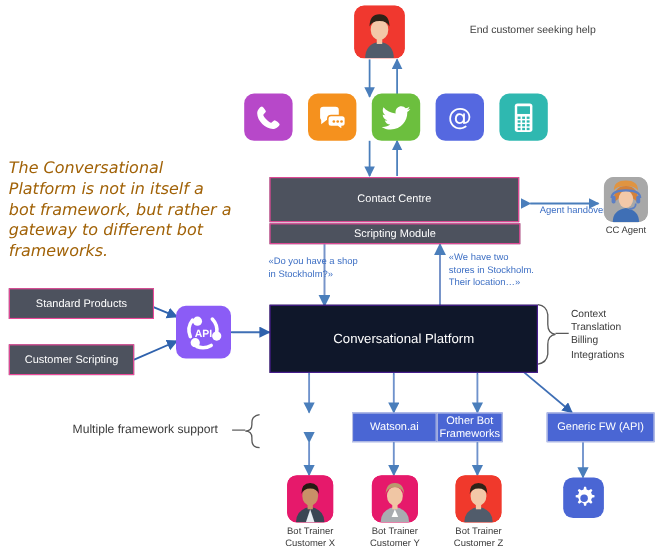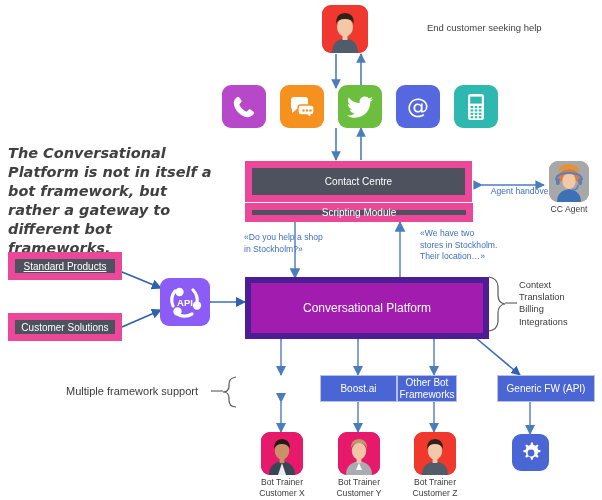--- a/index.html
+++ b/index.html
@@ -6,33 +6,32 @@
   body{width:602px;height:500px;position:relative;overflow:hidden;
        font-family:"Liberation Sans","DejaVu Sans",sans-serif;
        -webkit-font-smoothing:antialiased;}
   #canvas{position:absolute;left:0;top:0;width:602px;height:500px;}
   .abs{position:absolute;}
   svg.layer{position:absolute;left:0;top:0;width:602px;height:500px;pointer-events:none;}
 
   
   .callout{
     position:absolute;left:8px;top:144px;width:205px;
-    color:#404040;font-style:italic;font-size:14.5px;line-height:19px;
+    color:#a16207;font-style:italic;font-size:14.5px;line-height:19px;
     font-family:"DejaVu Sans",sans-serif;
-    font-weight:bold;
   }
   .label-dark{position:absolute;color:#404040;font-size:9.5px;line-height:12px;padding-left:44px;}
   .label-blue{position:absolute;color:#3d6fc4;font-size:8.6px;line-height:11.5px;}
   .label-mid{position:absolute;color:#3b3b3b;font-size:11px;line-height:14px;}
 
   
   .box{position:absolute;display:flex;align-items:center;justify-content:center;
        text-align:center;box-sizing:border-box;}
-  .box-dark{background:#4d525e;color:#ffffff;font-size:10px;border:7px solid #ec4899;}
-  .box-pink{background:#a21caf;color:#ffffff;font-size:12px;border:6px solid #4c1d95;}
+  .box-dark{background:#4d525e;color:#ffffff;font-size:10px;border:1px solid #ec4899;}
+  .box-pink{background:#0f172a;color:#ffffff;font-size:12px;border:1px solid #4c1d95;}
   .box-blue{background:#4a66d4;color:#ffffff;font-size:10px;border:1px solid #b9c0e4;
             line-height:12px;}
 
   
   .tile{position:absolute;border-radius:9px;display:flex;align-items:center;
         justify-content:center;overflow:hidden;}
   .avatar-cap{position:absolute;text-align:center;color:#3b3b3b;font-size:8.6px;
               line-height:11px;}
 </style>
 </head>
@@ -163,28 +162,28 @@
       <ellipse cx="20" cy="20" rx="6.6" ry="8" fill="#f3c8a8"></ellipse>
       <path d="M9,12 q0,-9 11,-9 q11,0 11,9 q-3,-4 -11,-4 q-8,0 -11,4 z" fill="#e09441"></path>
       <rect x="7" y="17" width="3.6" height="7" rx="1.6" fill="#5c7fc4"></rect>
       <rect x="29.4" y="17" width="3.6" height="7" rx="1.6" fill="#5c7fc4"></rect>
       <path d="M7,19 q0,-7 13,-7 q13,0 13,7" fill="none" stroke="#5c7fc4" stroke-width="2"></path>
       <path d="M29,24 q0,5 -6,5" fill="none" stroke="#5c7fc4" stroke-width="1.6"></path>
     </svg>
   </div>
   <div class="avatar-cap" style="left:534px;top:204px;width:70px;">CC Agent</div>
 
-  <div class="label-blue" style="left:244px;top:232px;width:82px;">«Do you help a shop in Stockholm?»</div>
-  <div class="label-blue" style="left:420px;top:228px;width:80px;">«We have two stores in Stockholm. Their location…»</div>
-
-  <div class="box box-dark" style="left:8px;top:252px;width:114px;height:28px;text-decoration:underline;">
+  <div class="label-blue" style="left:244px;top:232px;width:82px;">«Do you have a shop in Stockholm?»</div>
+  <div class="label-blue" style="left:408px;top:228px;width:80px;">«We have two stores in Stockholm. Their location…»</div>
+
+  <div class="box box-dark" style="left:8px;top:262px;width:132px;height:28px;">
     <span>Standard Products</span>
   </div>
   <div class="box box-dark" style="left:8px;top:313px;width:114px;height:28px;">
-    <span>Customer Solutions</span>
+    <span>Customer Scripting</span>
   </div>
 
   <div class="tile" style="left:160px;top:278px;width:50px;height:48px;background:#8b5cf6;">
     <svg width="42" height="42" viewBox="0 0 42 42">
       <path d="M29,9 a15,15 0 0 1 4,13" fill="none" stroke="#ffffff" stroke-width="3.2" stroke-linecap="round"></path>
       <path d="M28,33 a15,15 0 0 1 -13,1" fill="none" stroke="#ffffff" stroke-width="3.2" stroke-linecap="round"></path>
       <path d="M9,25 a15,15 0 0 1 2,-15" fill="none" stroke="#ffffff" stroke-width="3.2" stroke-linecap="round"></path>
       <circle cx="15.5" cy="11" r="4.2" fill="#ffffff"></circle>
       <circle cx="33" cy="24.5" r="4.2" fill="#ffffff"></circle>
       <circle cx="13.5" cy="30.5" r="4.2" fill="#ffffff"></circle>
@@ -199,21 +198,21 @@
   <div class="abs" style="left:519px;top:279px;width:80px;color:#3b3b3b;font-size:9.3px;line-height:12.2px;">
     <div>Context</div>
     <div>Translation</div>
     <div>Billing</div>
     <div>Integrations</div>
   </div>
 
   <div class="label-mid" style="left:66px;top:384px;width:150px;">Multiple framework support</div>
 
   <div class="box box-blue" style="left:320px;top:375px;width:77px;height:27px;">
-    <span>Boost.ai</span>
+    <span>Watson.ai</span>
   </div>
   <div class="box box-blue" style="left:397px;top:375px;width:60px;height:27px;">
     <span>Other Bot Frameworks</span>
   </div>
   <div class="box box-blue" style="left:481px;top:375px;width:98px;height:27px;margin-left:16px;">
     <span>Generic FW (API)</span>
   </div>
 
   <div class="tile" style="left:261px;top:432px;width:42px;height:43px;background:#e6196b;">
     <svg width="42" height="43" viewBox="0 0 42 43">

